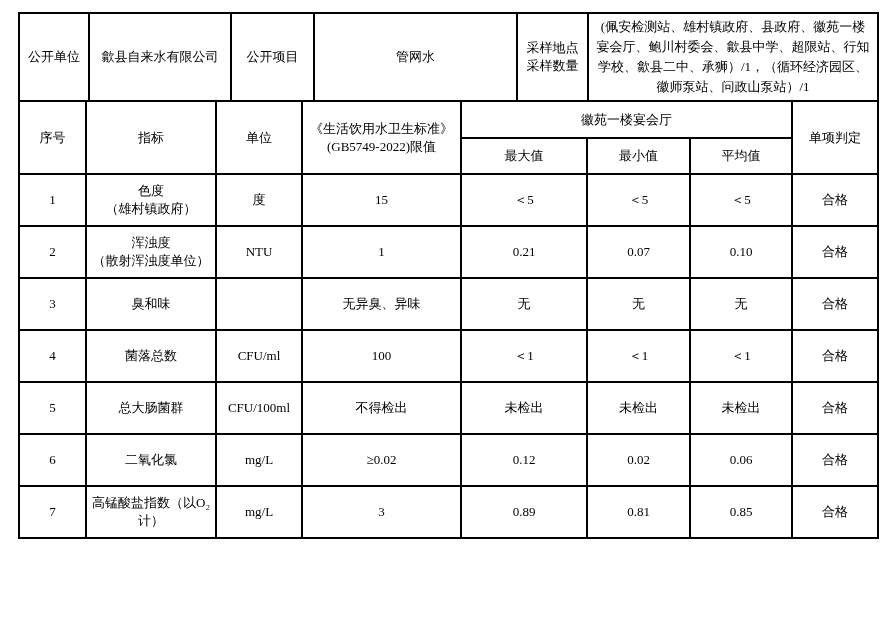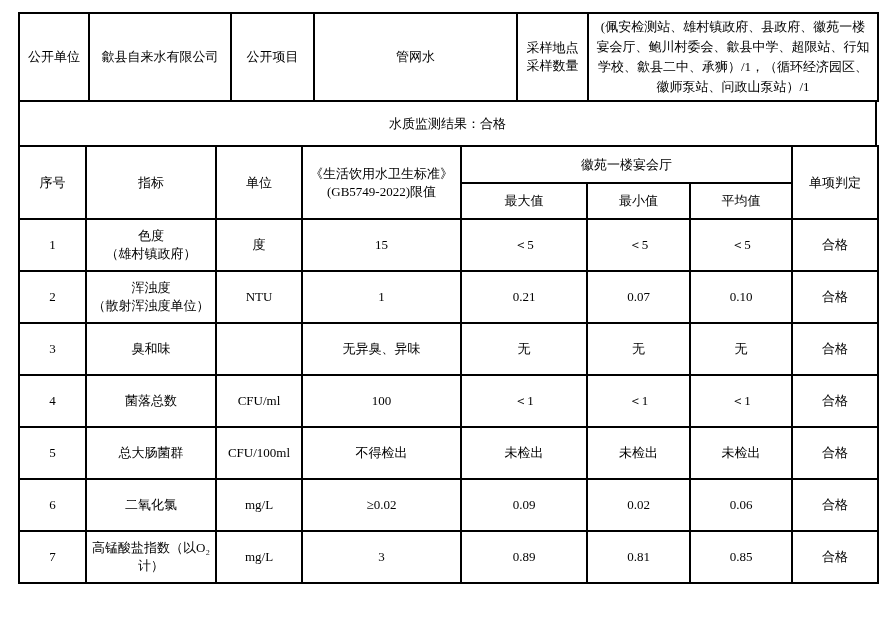--- a/index.html
+++ b/index.html
@@ -58,27 +58,20 @@
         <td>歙县自来水有限公司</td>
         <td>公开项目</td>
         <td>管网水</td>
         <td>采样地点
 采样数量</td>
         <td class="left">(佩安检测站、雄村镇政府、县政府、徽苑一楼宴会厅、鲍川村委会、歙县中学、超限站、行知学校、歙县二中、承狮）/1，（循环经济园区、徽师泵站、问政山泵站）/1</td>
       </tr>
     </tbody>
   </table>
 
-  <table class="t">
-    <tbody>
-      <tr class="banner-row">
-        <td>水质监测结果：合格</td>
-      </tr>
-    </tbody>
-  </table>
 
   <table class="t">
     <colgroup>
       <col style="width:67px">
         <col style="width:130px">
         <col style="width:86px">
         <col style="width:159px">
       <col style="width:126px">
         <col style="width:103px">
         <col style="width:102px">
@@ -150,21 +143,21 @@
         <td>未检出</td>
         <td>未检出</td>
         <td>未检出</td>
         <td>合格</td>
       </tr>
       <tr class="dr">
         <td>6</td>
         <td>二氧化氯</td>
         <td>mg/L</td>
         <td>≥0.02</td>
-        <td>0.09</td>
+        <td>0.12</td>
         <td>0.02</td>
         <td>0.06</td>
         <td>合格</td>
       </tr>
       <tr class="dr">
         <td>7</td>
         <td>高锰酸盐指数（以O₂计）</td>
         <td>mg/L</td>
         <td>3</td>
         <td>0.89</td>

